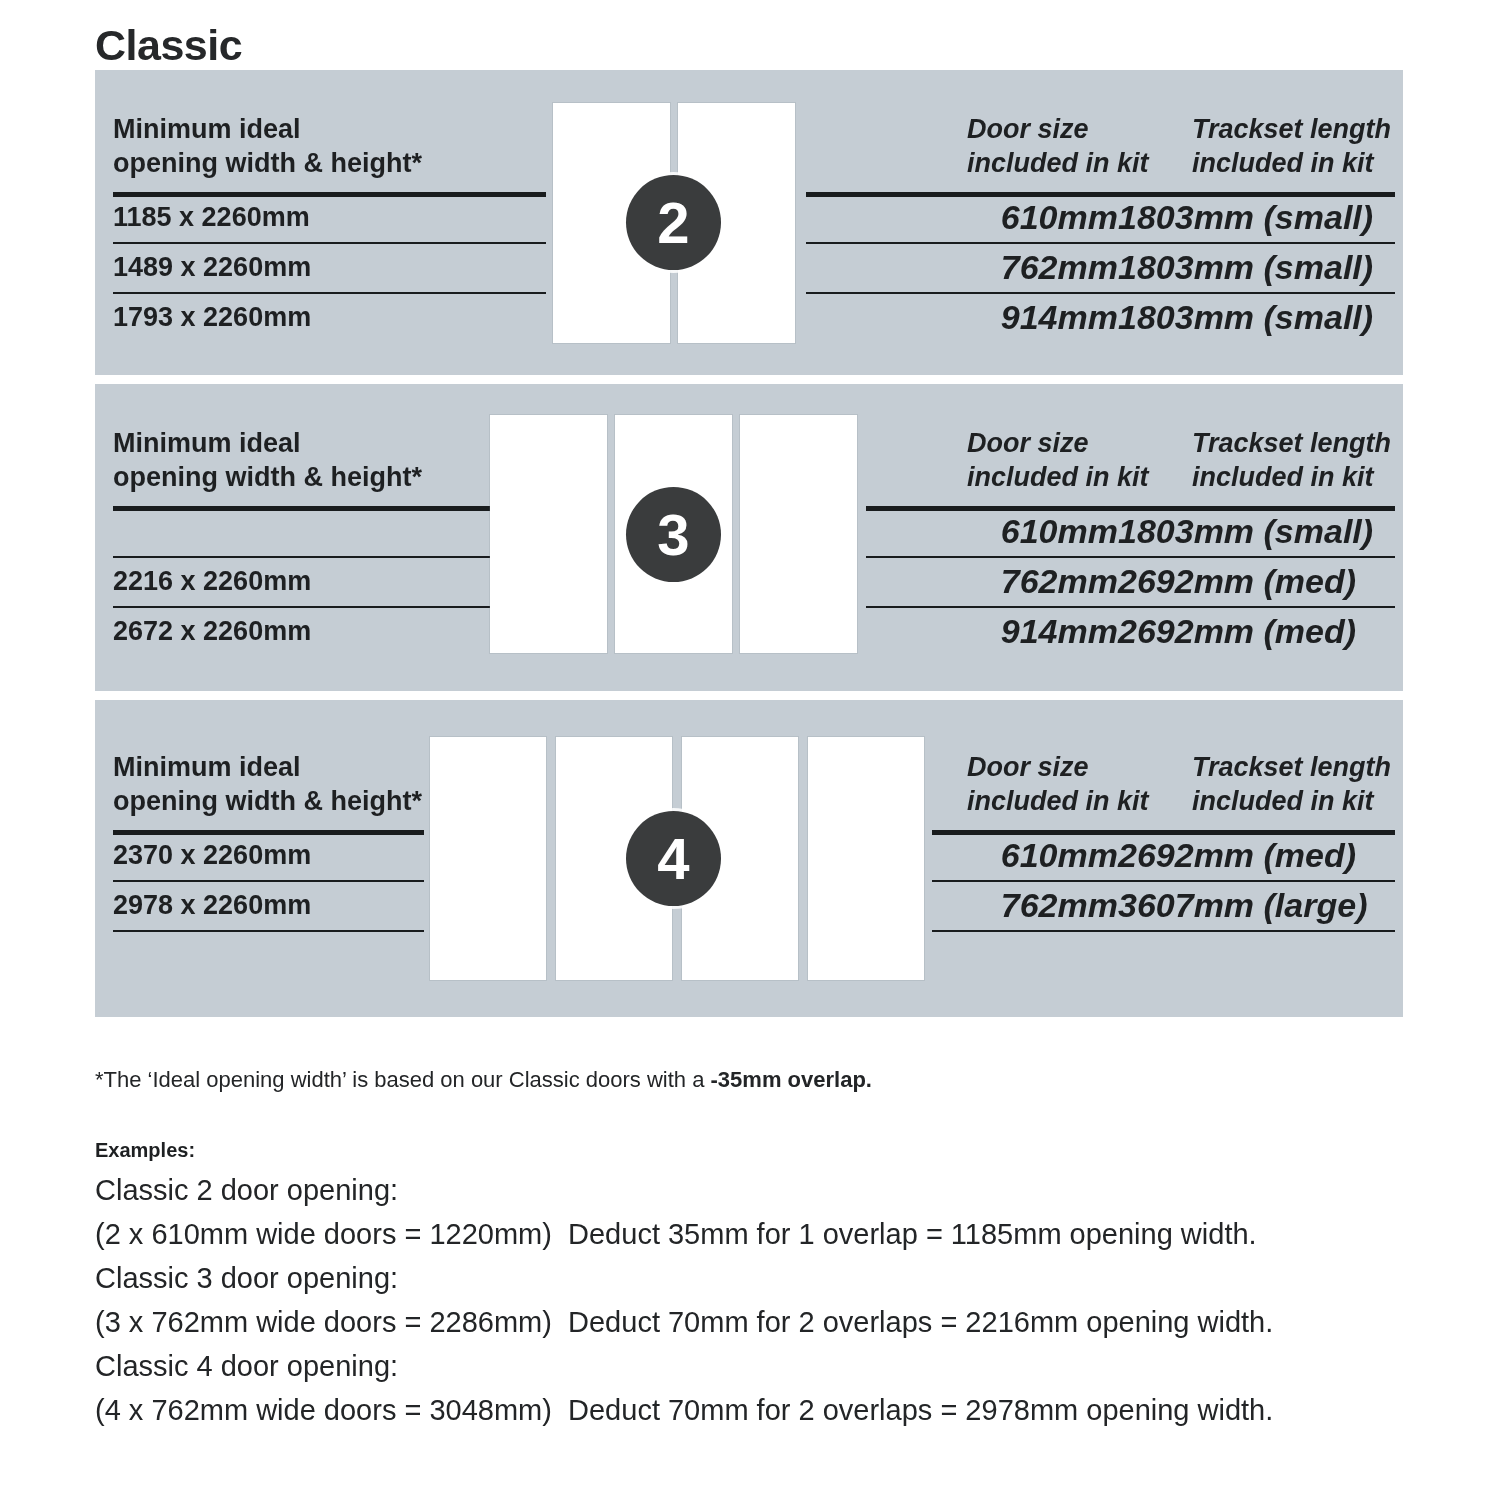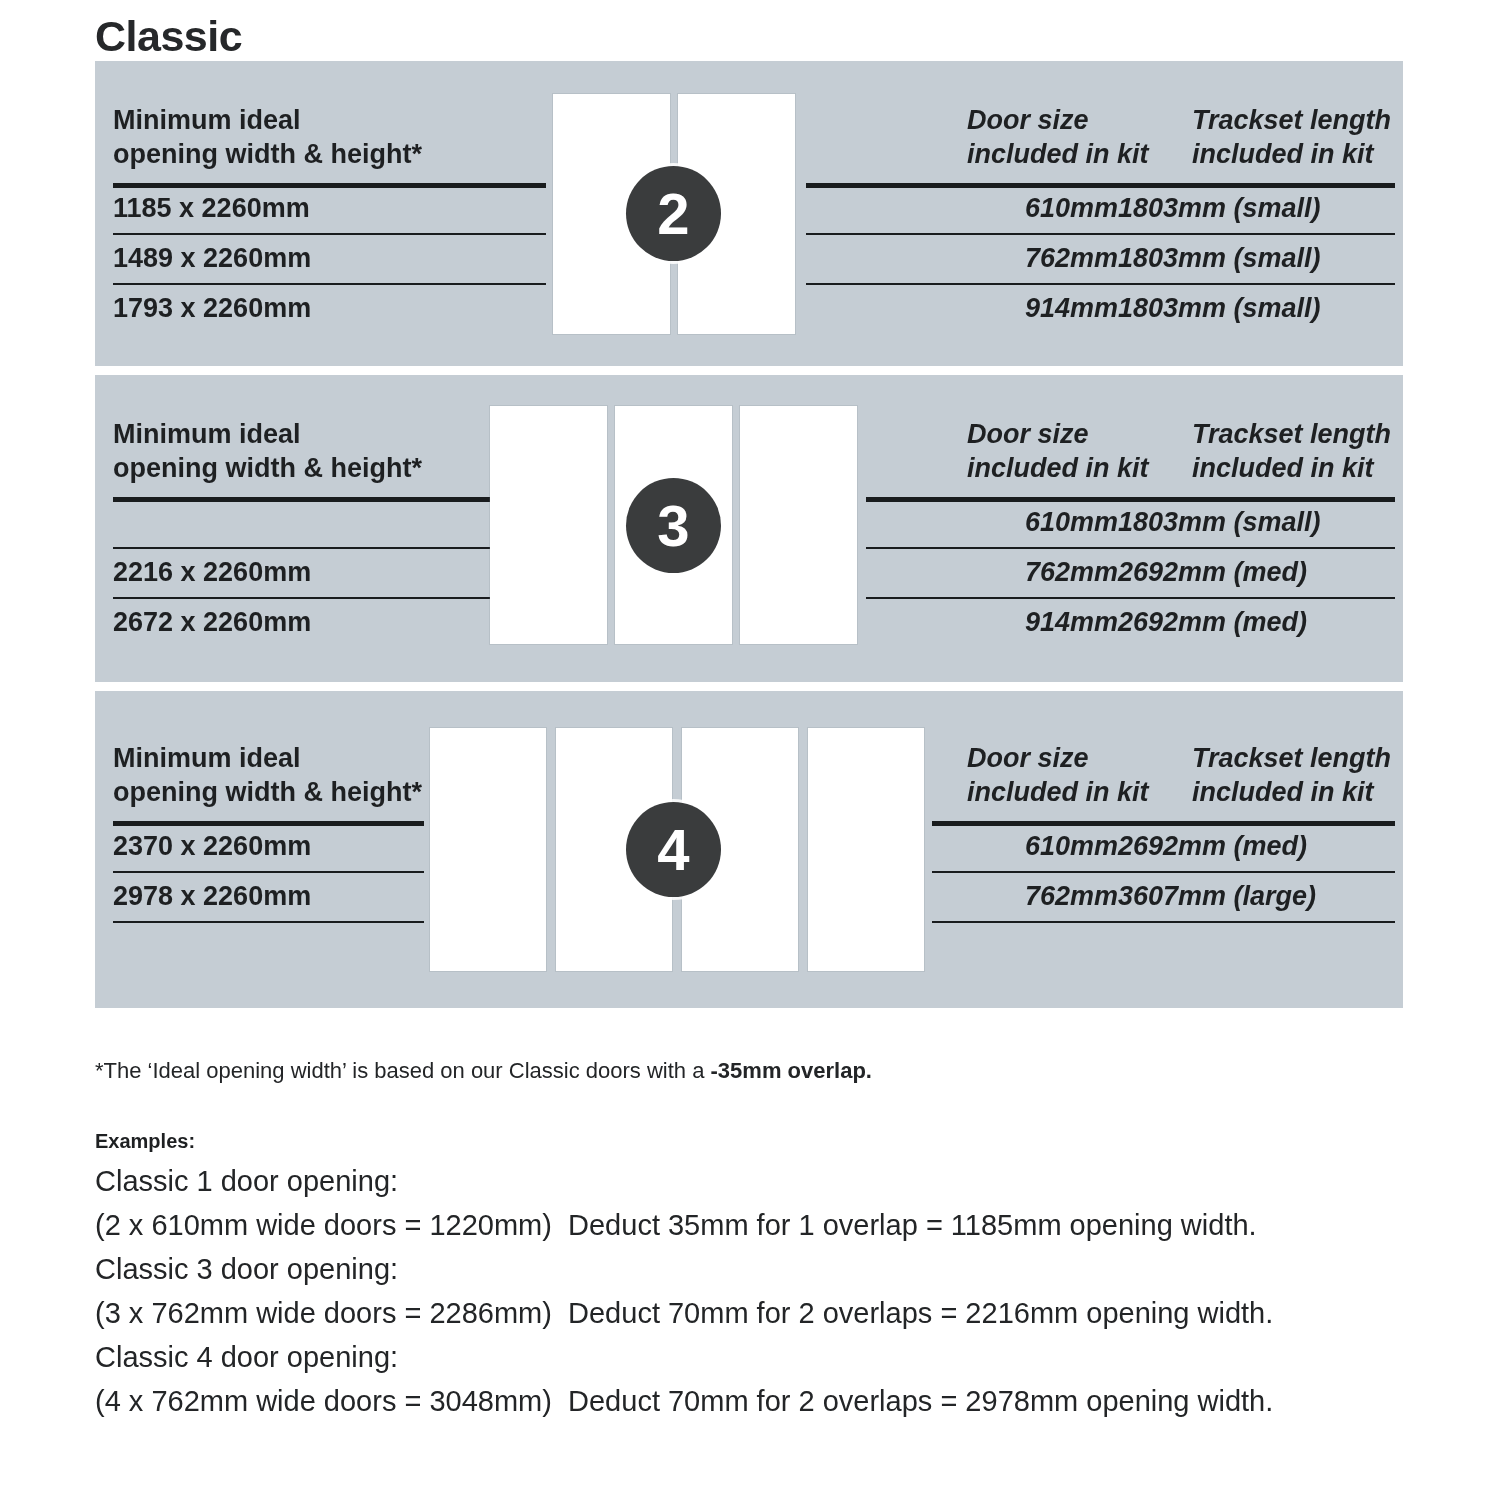--- a/index.html
+++ b/index.html
@@ -6,21 +6,21 @@
   html,body { background:#ffffff; width:1500px; }
   body {
     font-family:"Liberation Sans","DejaVu Sans",sans-serif;
     color:#1e2022;
     -webkit-font-smoothing:antialiased;
   }
   .page { width:1500px; height:1500px; overflow:hidden; position:relative; }
   .content { margin-left:95px; width:1308px; }
 
   .title {
-    padding-top:12px;
+    padding-top:21px;
     font-size:43px;
     font-weight:bold;
     color:#26282a;
     letter-spacing:-0.5px;
   }
 
   .panel-wrap { }
 
   .band {
     position:relative;
@@ -85,21 +85,21 @@
   .s2 .rtable { left:771px; }
   .s3 .rtable { left:837px; }
 
   .rhead { position:absolute; top:42px; font-size:27px; font-weight:bold; line-height:34px; white-space:nowrap; }
   .s3 .rhead { top:50px; }
   .s1 .rh1 { left:161px; }  .s1 .rh2 { left:386px; }
   .s2 .rh1 { left:101px; }  .s2 .rh2 { left:326px; }
   .s3 .rh1 { left:35px;  }  .s3 .rh2 { left:260px; }
 
   .rrow { position:absolute; left:0; right:0; height:50px; display:flex; align-items:center;
-          font-size:27px; font-weight:bold; white-space:nowrap; }
+          font-size:34px; font-weight:bold; white-space:nowrap; }
   .v1 { text-align:right; }
   .s1 .v1 { width:312px; }
   .s2 .v1 { width:252px; }
   .s3 .v1 { width:186px; }
   .v2 { text-align:left; width:277px; margin-left:auto; }
 
   
   .footnote { margin-top:50px; font-size:22px; color:#232527; white-space:pre-wrap; }
   .footnote b { font-weight:bold; }
 
@@ -254,21 +254,21 @@
           <div class="rule thin thin-b"></div>
         </div>
       </section>
 
     </div>
 
     <div class="footnote"><span>*The ‘Ideal opening width’ is based on our Classic doors with a </span><b>-35mm overlap.</b></div>
 
     <div class="examples-heading">Examples:</div>
     <div class="examples-block">
-      <div class="example-line">Classic 1 door opening:</div>
+      <div class="example-line">Classic 2 door opening:</div>
       <div class="example-line">(2 x 610mm wide doors = 1220mm)  Deduct 35mm for 1 overlap = 1185mm opening width.</div>
       <div class="example-line">Classic 3 door opening:</div>
       <div class="example-line">(3 x 762mm wide doors = 2286mm)  Deduct 70mm for 2 overlaps = 2216mm opening width.</div>
       <div class="example-line">Classic 4 door opening:</div>
       <div class="example-line">(4 x 762mm wide doors = 3048mm)  Deduct 70mm for 2 overlaps = 2978mm opening width.</div>
     </div>
 
   </div>
 </div>
 

